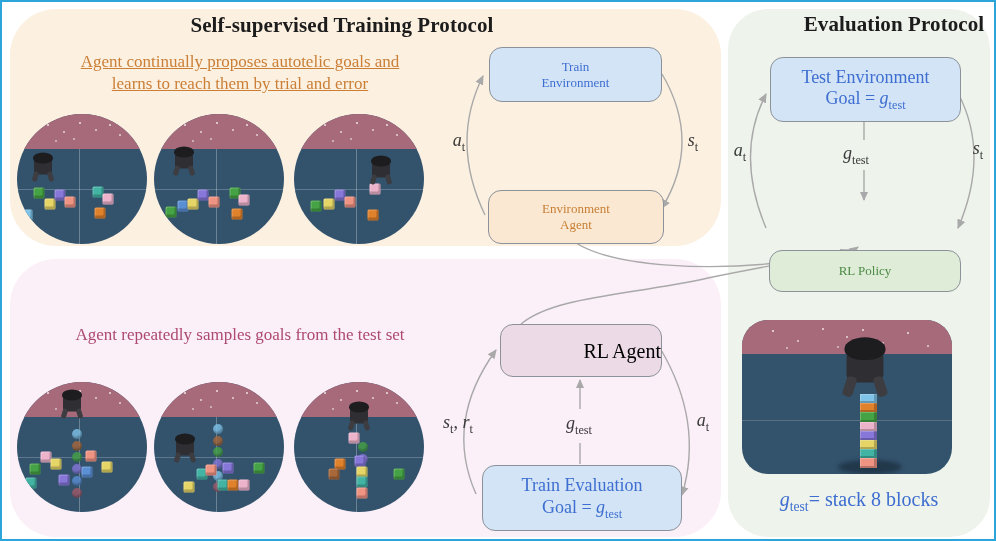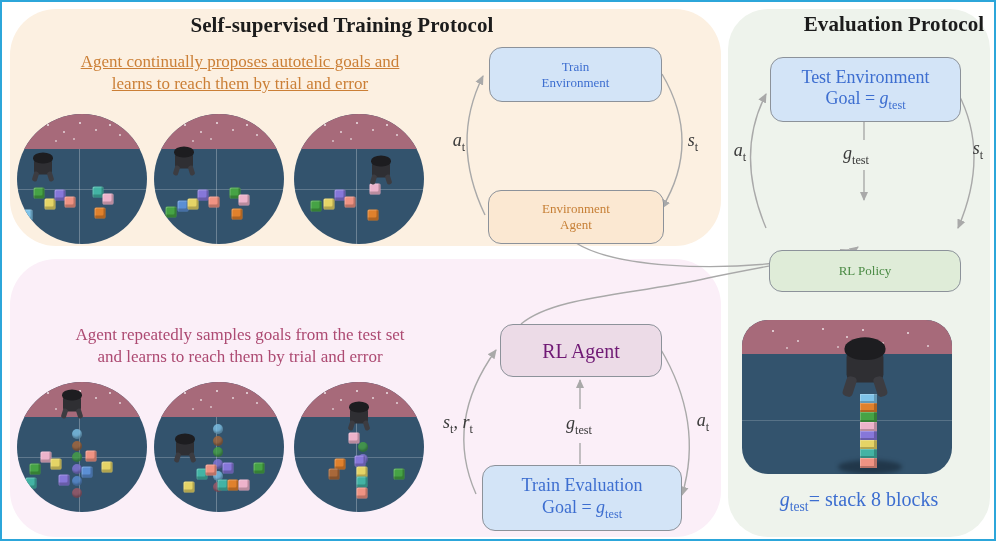--- a/index.html
+++ b/index.html
@@ -50,21 +50,21 @@
     box-shadow:inset -1px -2px 2px rgba(0,0,0,.3);z-index:1;}
   
   .fbox{
     position:absolute;border:1.5px solid #8c929a;border-radius:13px;z-index:10;
     display:flex;flex-direction:column;align-items:center;justify-content:center;
     text-align:center;line-height:1.2;font-size:13px;
   }
   .fbox.blue{background:#d3e4f7;color:#3d6ed0;}
   .fbox.orange{background:#fbe8d2;color:#c67f35;}
   .fbox.green{background:#dfecd8;color:#4b8b45;}
-  .fbox.pink{background:#ecdbe7;color:#701a75;}
+  .fbox.pink{background:#ecdbe7;color:#000000;align-items:flex-end;}
   
   .mlabel{position:absolute;text-align:center;font-size:18px;color:#3a3a3a;z-index:9;}
   .mlabel i, .fbox i, .caption i{font-style:italic;font-family:"Liberation Serif","DejaVu Serif",serif;}
   sub{font-size:.68em;font-style:normal;}
   
   #arrows{position:absolute;left:0;top:0;width:996px;height:541px;z-index:8;pointer-events:none;}
   
   #goal-image{
     position:absolute;left:740px;top:318px;width:210px;height:154px;border-radius:26px;
     overflow:hidden;background:#33536d;z-index:11;
@@ -92,21 +92,20 @@
 
   <div class="panel-title" style="left:8px;top:11px;width:664px;">Self-supervised Training Protocol</div>
   <div class="panel-title" style="left:761px;top:10px;width:262px;">Evaluation Protocol</div>
 
   <div class="desc" id="desc-self">
     <div>Agent continually proposes autotelic goals and</div>
     <div>learns to reach them by trial and error</div>
   </div>
   <div class="desc" id="desc-sup">
     <div>Agent repeatedly samples goals from the test set</div>
-    <div>and learns to reach them by trial and error</div>
   </div>
 
   <div class="circle" style="left:15px;top:112px;">
     <div class="wall">
         <div class="stars"></div>
       </div>
     <div class="vline"></div>
       <div class="hline"></div>
   <div class="blk" style="left: 17%; top: 61%; background: rgb(70, 163, 69);"></div>
       <div class="blk" style="left: 8%; top: 78%; background: rgb(127, 195, 232);"></div>

